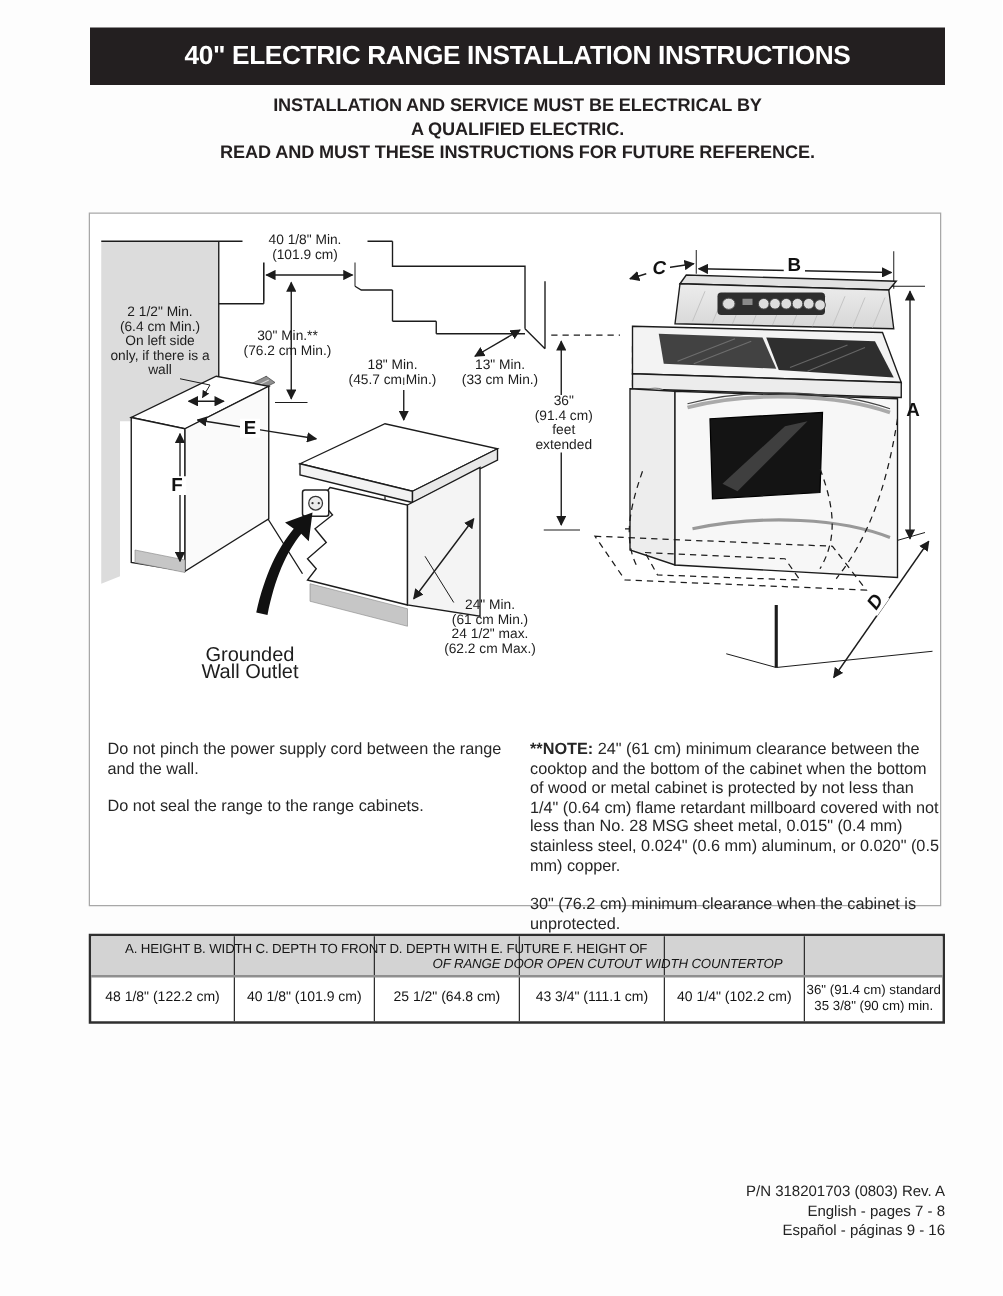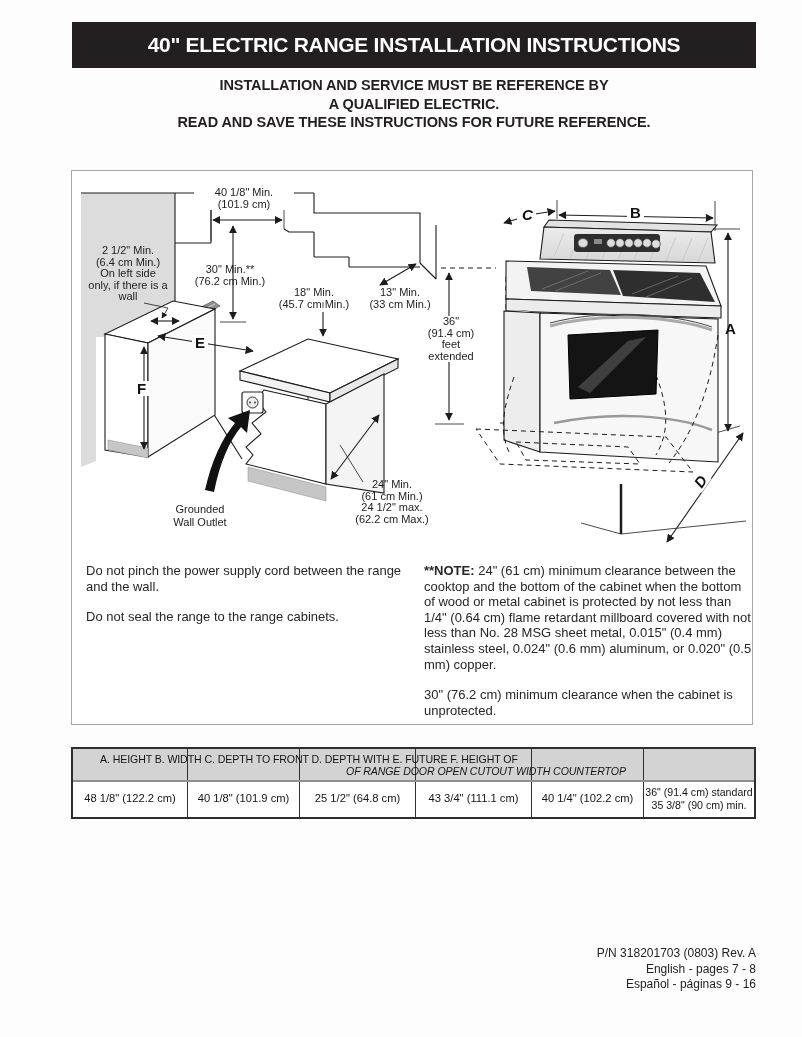--- a/index.html
+++ b/index.html
@@ -14,21 +14,21 @@
   #intro{left:72px;top:76px;width:684px;text-align:center;font-weight:bold;
          font-size:14.5px;line-height:18.5px;letter-spacing:-0.1px;}
   
   #dbox{left:71px;top:170px;width:682px;height:555px;border:1.5px solid #a8a8a8;background:#ffffff;box-sizing:border-box;}
   #dsvg{position:absolute;left:0;top:0;}
   .lbl{position:absolute;font-size:11px;line-height:11.5px;text-align:center;
        white-space:pre-line;color:#1d1d1d;}
   .lbl.bg{background:#ffffff;}
   .dimletter{position:absolute;font-size:15px;font-weight:bold;color:#111;background:#ffffff;padding:0 3px;line-height:15px;}
   .ital{font-style:italic;}
-  .note{position:absolute;font-size:13px;line-height:15.6px;color:#262626;}
+  .note{position:absolute;font-size:13px;line-height:15.6px;color:#262626;margin-top:28px;}
   .note p{margin:0 0 15px 0;}
   
   #tbl{left:71px;top:747px;width:685px;height:72px;border:2px solid #2f2f2f;box-sizing:border-box;background:#ffffff;}
   #tbl .headbg{position:absolute;left:0;top:0;width:100%;height:31px;background:#d3d3d3;}
   #tbl .midline{position:absolute;left:0;top:31px;width:100%;height:2px;background:#8f8f8f;}
   #tbl .cols{position:absolute;left:0;top:0;width:100%;height:100%;display:flex;}
   #tbl .col{height:100%;box-sizing:border-box;border-left:1px solid #2f2f2f;display:flex;align-items:flex-end;justify-content:center;}
   #tbl .col:first-child{border-left:none;}
   #tbl .cell{width:100%;height:37px;display:flex;align-items:center;justify-content:center;
              font-size:11.2px;color:#141414;text-align:center;white-space:pre-line;line-height:12.5px;}
@@ -43,23 +43,23 @@
 </head>
 <body>
 
 <div id="page">
 
   <div class="abs" id="titlebar">
     <div class="t">40" ELECTRIC RANGE INSTALLATION INSTRUCTIONS</div>
   </div>
 
   <div class="abs" id="intro">
-    <div>INSTALLATION AND SERVICE MUST BE REFERENCE BY</div>
+    <div>INSTALLATION AND SERVICE MUST BE ELECTRICAL BY</div>
     <div>A QUALIFIED ELECTRIC.</div>
-    <div>READ AND SAVE THESE INSTRUCTIONS FOR FUTURE REFERENCE.</div>
+    <div>READ AND MUST THESE INSTRUCTIONS FOR FUTURE REFERENCE.</div>
   </div>
 
   <div class="abs" id="dbox">
     <svg id="dsvg" width="682" height="555" viewBox="0 0 682 555">
       <defs>
         <marker id="m" viewBox="0 0 10 10" refX="9" refY="5" markerWidth="7.5" markerHeight="7.5" orient="auto-start-reverse">
           <path d="M0,0 L10,5 L0,10 z" fill="#1c1c1c"></path>
         </marker>
         <linearGradient id="bgGrad" x1="0" y1="0" x2="0" y2="1">
           <stop offset="0" stop-color="#ececec"></stop>
@@ -181,21 +181,21 @@
 only, if there is a
 wall</div>
     <div class="lbl" style="left:112px;top:93px;width:92px;">30" Min.**
 (76.2 cm Min.)</div>
     <div class="lbl" style="left:196px;top:116px;width:92px;">18" Min.
 (45.7 cm Min.)</div>
     <div class="lbl" style="left:282px;top:116px;width:92px;">13" Min.
 (33 cm Min.)</div>
     <div class="dimletter" style="left:120px;top:164px;">E</div>
     <div class="dimletter" style="left:62px;top:210px;">F</div>
-    <div class="lbl" style="left:80px;top:332px;width:96px;font-size:11px;line-height:12.5px;">Grounded
+    <div class="lbl" style="left:80px;top:348px;width:96px;font-size:16px;line-height:12.5px;">Grounded
 Wall Outlet</div>
     <div class="lbl" style="left:272px;top:308px;width:96px;">24" Min.
 (61 cm Min.)
 24 1/2" max.
 (62.2 cm Max.)</div>
     <div class="lbl bg" style="left:352px;top:145px;width:54px;">36"
 (91.4 cm)
 feet
 extended</div>
     <div class="dimletter" style="left:650px;top:150px;background:none;">A</div>

